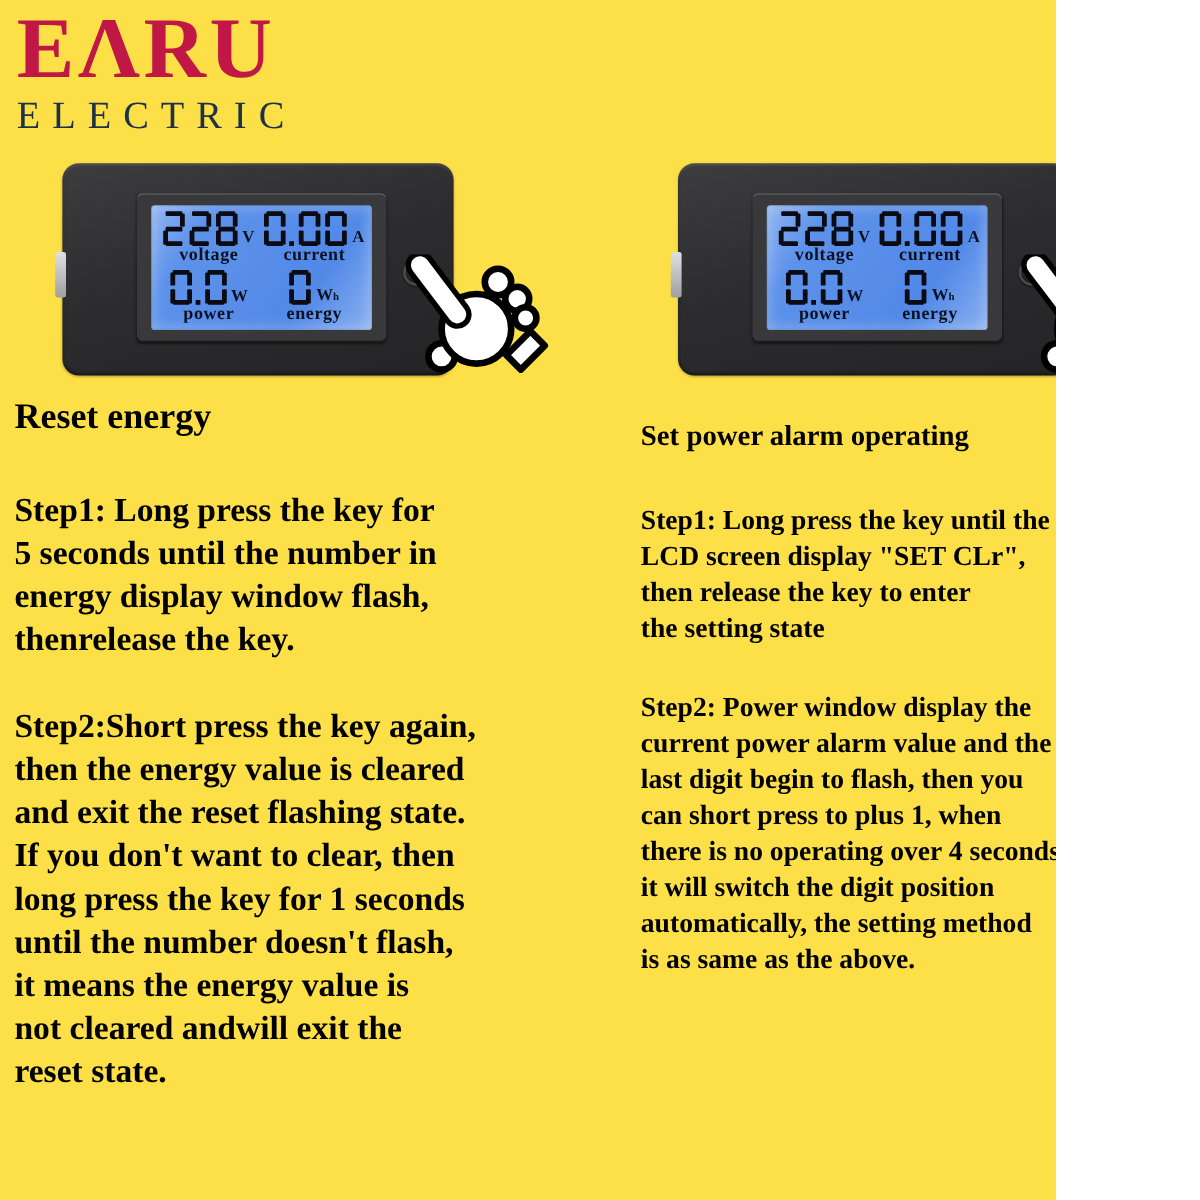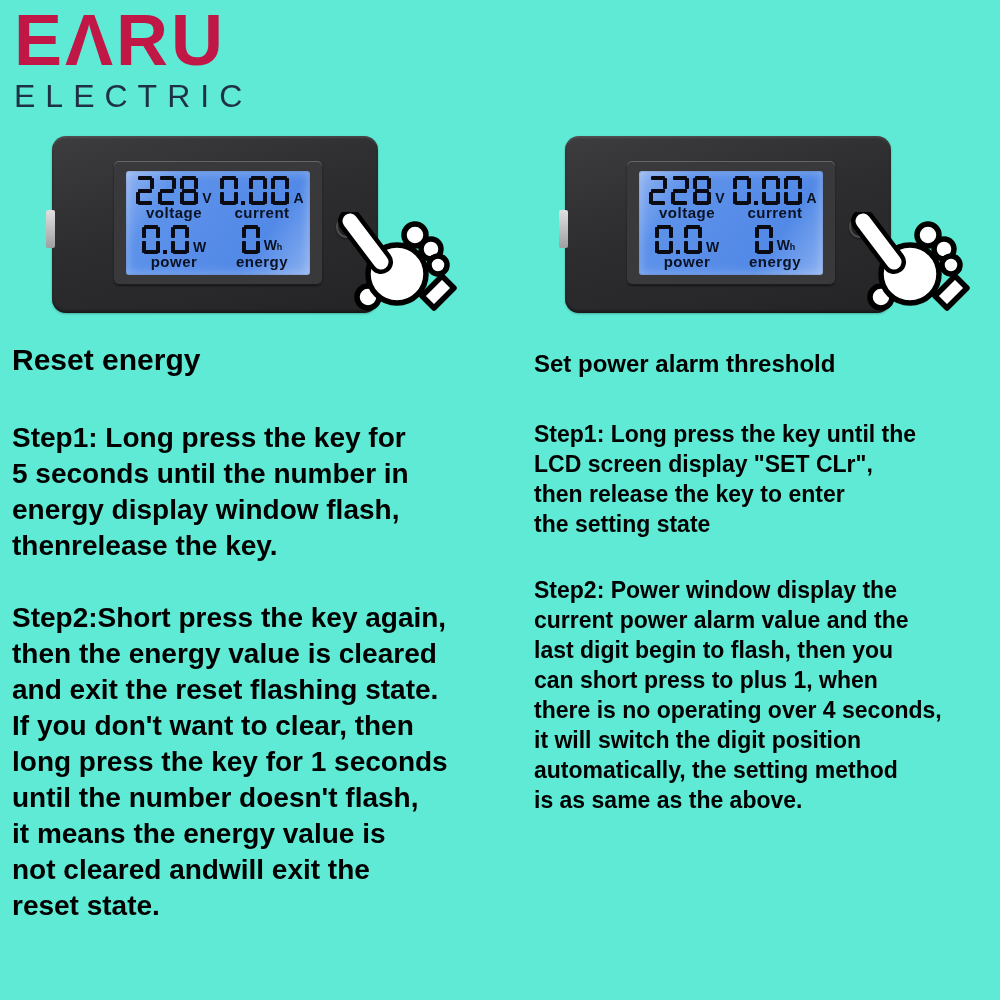--- a/index.html
+++ b/index.html
@@ -1,17 +1,17 @@
 <!DOCTYPE html>
 <html><head>
 <meta charset="utf-8">
 <style>
   html,body{margin:0;padding:0;background:#fff;}
-  #stage{position:relative;width:1000px;height:1000px;background:#5eead4;overflow:hidden;
-         font-family:Liberation Sans, sans-serif;}
+  #stage{position:relative;width:880px;height:1000px;background:#fde047;overflow:hidden;
+         font-family:Liberation Serif, serif;}
 
   
   .logo{position:absolute;left:14px;top:6px;}
   .logo-main{font-size:72px;line-height:0.95;font-weight:bold;letter-spacing:3px;}
   .logo-sub{font-size:32px;font-weight:normal;letter-spacing:10px;margin-top:4px;}
 
   
   .device{position:absolute;top:136px;width:326px;height:177px;border-radius:14px;
           background:linear-gradient(165deg,#3d3d40 0%,#2d2d2f 45%,#242426 100%);
           box-shadow:inset 0 2px 2px rgba(255,255,255,.10), inset 0 -2px 3px rgba(0,0,0,.45), 0 1px 2px rgba(0,0,0,.25);}
@@ -44,21 +44,21 @@
   .sg-c{right:0;bottom:1.5px;width:4px;height:11.5px;}
   .sdot{width:4px;height:4px;background:#0b0b14;display:inline-block;margin-left:-1px;}
 
   .btn{position:absolute;left:284px;top:80px;width:22px;height:22px;border-radius:50%;
        background:radial-gradient(circle at 40% 35%,#333336,#1b1b1d 70%);
        border:2px solid #4b4b4e;box-sizing:border-box;box-shadow:0 1px 2px rgba(0,0,0,.5);}
   .hand{position:absolute;left:282px;top:76px;width:124px;height:104px;z-index:5;}
 
   
   .col{position:absolute;color:#000;}
-  .col-left{left:12px;top:342px;width:520px;}
+  .col-left{left:12px;top:330px;width:520px;}
   .col-right{left:534px;top:349px;width:462px;}
   .title-left{font-size:30px;font-weight:bold;line-height:36px;}
   .title-right{font-size:24px;font-weight:bold;line-height:30px;}
   .para{white-space:pre-line;}
   .para-left{font-size:28px;font-weight:bold;line-height:36px;}
   .para-right{font-size:23px;font-weight:bold;line-height:30px;}
   .p1-left{margin-top:42px;} .p2-left{margin-top:36px;}
   .p1-right{margin-top:40px;} .p2-right{margin-top:36px;} .p3-right{margin-top:28px;}
 </style>
 </head>
@@ -334,21 +334,21 @@
 and exit the reset flashing state.
 If you don't want to clear, then
 long press the key for 1 seconds
 until the number doesn't flash,
 it means the energy value is
 not cleared andwill exit the
 reset state.</div>
   </div>
 
   <div class="col col-right">
-    <div class="title-right">Set power alarm threshold</div>
+    <div class="title-right">Set power alarm operating</div>
     <div class="para para-right p1-right">Step1: Long press the key until the
 LCD screen display "SET CLr",
 then release the key to enter
 the setting state</div>
     <div class="para para-right p2-right">Step2: Power window display the
 current power alarm value and the
 last digit begin to flash, then you
 can short press to plus 1, when
 there is no operating over 4 seconds,
 it will switch the digit position

